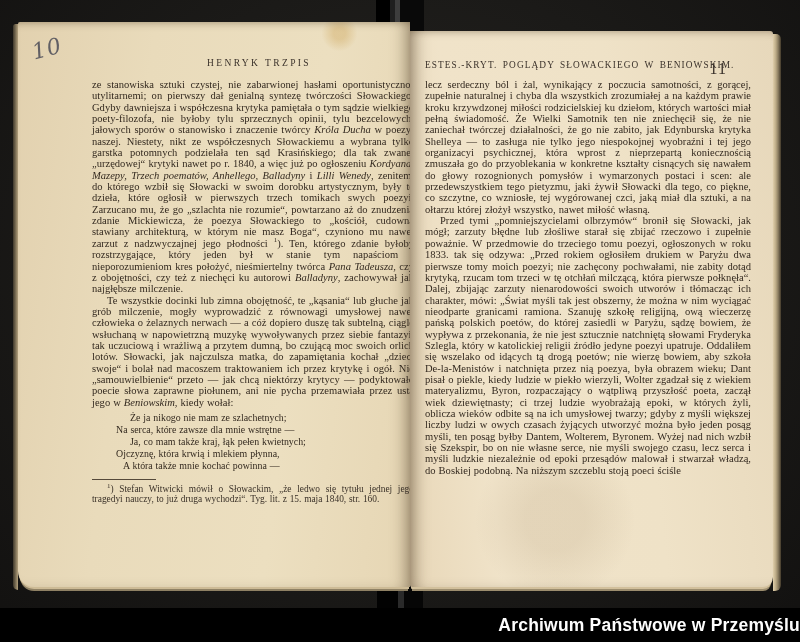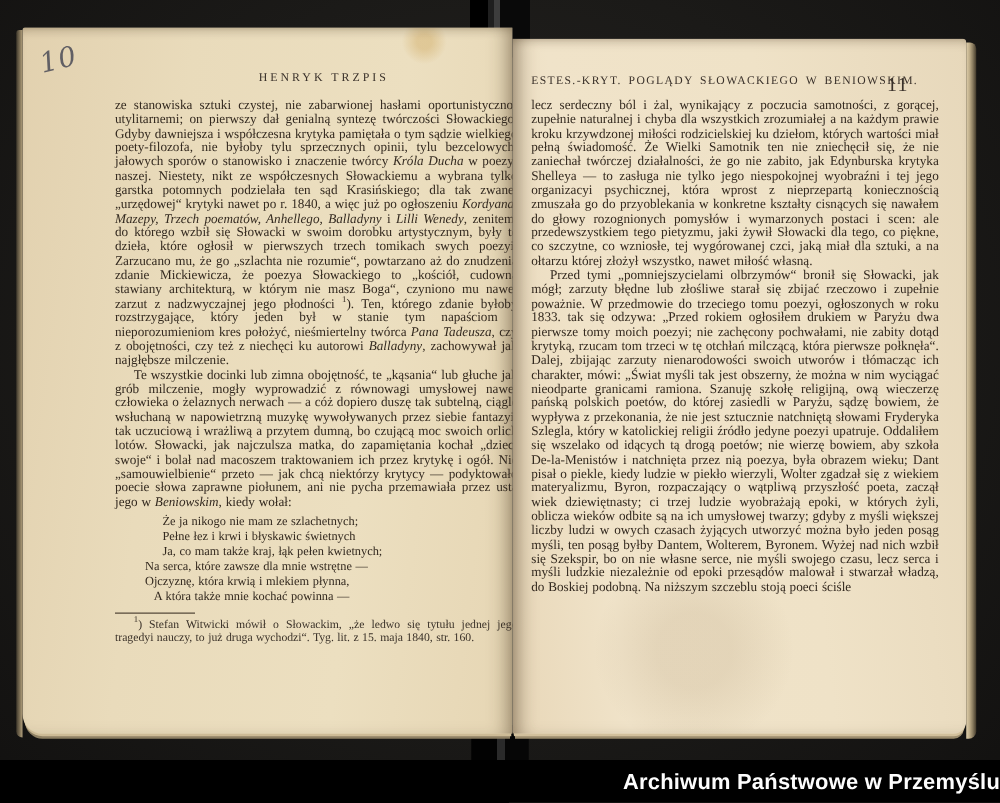--- a/index.html
+++ b/index.html
@@ -120,23 +120,22 @@
   <div class="page page-left">
     <div class="handwritten">10</div>
     <div class="running-header rh-left">HENRYK TRZPIS</div>
     <div class="textblock tb-left">
       <div>
           <p>ze stanowiska sztuki czystej, nie zabarwionej hasłami oportunistyczno-utylitarnemi; on pierwszy dał genialną syntezę twórczości Słowackiego. Gdyby dawniejsza i współczesna krytyka pamiętała o tym sądzie wielkiego poety-filozofa, nie byłoby tylu sprzecznych opinii, tylu bezcelowych, jałowych sporów o stanowisko i znaczenie twórcy <em>Króla Ducha</em> w poezyi naszej. Niestety, nikt ze współczesnych Słowackiemu a wybrana tylko garstka potomnych podzielała ten sąd Krasińskiego; dla tak zwanej „urzędowej“ krytyki nawet po r. 1840, a więc już po ogłoszeniu <em>Kordyana, Mazepy, Trzech poematów, Anhellego, Balladyny</em> i <em>Lilli Wenedy</em>, zenitem, do którego wzbił się Słowacki w swoim dorobku artystycznym, były te dzieła, które ogłosił w pierwszych trzech tomikach swych poezyi. Zarzucano mu, że go „szlachta nie rozumie“, powtarzano aż do znudzenia zdanie Mickiewicza, że poezya Słowackiego to „kościół, cudowną stawiany architekturą, w którym nie masz Boga“, czyniono mu nawet zarzut z nadzwyczajnej jego płodności <sup>1</sup>). Ten, którego zdanie byłoby rozstrzygające, który jeden był w stanie tym napaściom i nieporozumieniom kres położyć, nieśmiertelny twórca <em>Pana Tadeusza</em>, czy z obojętności, czy też z niechęci ku autorowi <em>Balladyny</em>, zachowywał jak najgłębsze milczenie.</p>
           <p class="indent">Te wszystkie docinki lub zimna obojętność, te „kąsania“ lub głuche jak grób milczenie, mogły wyprowadzić z równowagi umysłowej nawet człowieka o żelaznych nerwach — a cóż dopiero duszę tak subtelną, ciągle wsłuchaną w napowietrzną muzykę wywoływanych przez siebie fantazyi, tak uczuciową i wrażliwą a przytem dumną, bo czującą moc swoich orlich lotów. Słowacki, jak najczulsza matka, do zapamiętania kochał „dzieci swoje“ i bolał nad macoszem traktowaniem ich przez krytykę i ogół. Nie „samouwielbienie“ przeto — jak chcą niektórzy krytycy — podyktowało poecie słowa zaprawne piołunem, ani nie pycha przemawiała przez usta jego w <em>Beniowskim</em>, kiedy wołał:</p>
         </div>
       <div class="poem">
           <div class="pline" style="padding-left: 14px;">Że ja nikogo nie mam ze szlachetnych;</div>
-          <div class="pline" style="padding-left: 14px;">Pełne łez i krwi i błyskawic świetnych</div>
+          <div class="pline" style="padding-left: 0px;">Na serca, które zawsze dla mnie wstrętne —</div>
           <div class="pline" style="padding-left: 14px;">Ja, co mam także kraj, łąk pełen kwietnych;</div>
-          <div class="pline" style="padding-left: 0px;">Na serca, które zawsze dla mnie wstrętne —</div>
           <div class="pline" style="padding-left: 0px;">Ojczyznę, która krwią i mlekiem płynna,</div>
           <div class="pline" style="padding-left: 7px;">A która także mnie kochać powinna —</div>
         </div>
       <div class="footnote-rule"></div>
       <p class="footnote"><sup>1</sup>) Stefan Witwicki mówił o Słowackim, „że ledwo się tytułu jednej jego tragedyi nauczy, to już druga wychodzi“. Tyg. lit. z 15. maja 1840, str. 160.</p>
     </div>
   </div>
 
   <div class="page page-right">
     <div class="running-header rh-right">

